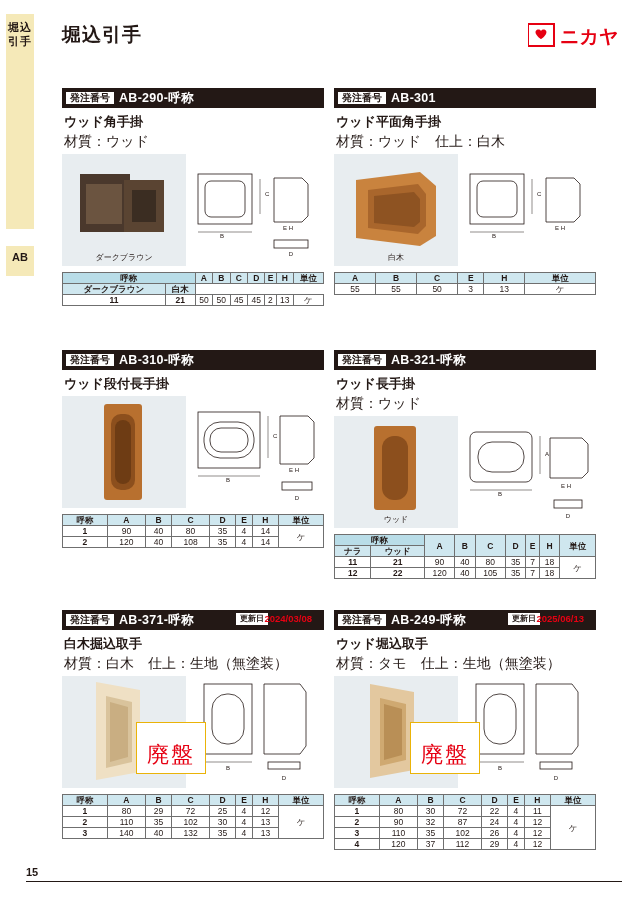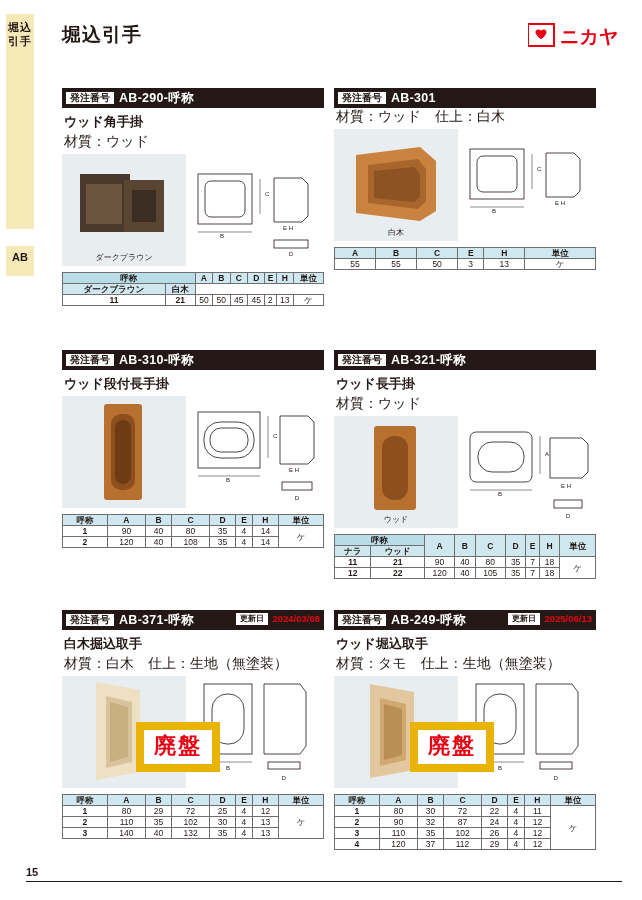--- a/index.html
+++ b/index.html
@@ -59,21 +59,21 @@
   }
   .code-bar .code {
     font-size: 12.5px; font-weight: bold; letter-spacing: 0.3px;
   }
   .code-bar .upd-label {
     position: absolute; right: 56px; top: 3px;
     background: #ffffff; color: #231815; font-size: 8px; font-weight: bold;
     padding: 1px 4px; line-height: 10px;
   }
   .code-bar .upd-date {
-    position: absolute; right: 4px; top: 3px;
+    position: absolute; right: 12px; top: 3px;
     color: #e60012; font-size: 9.5px; font-weight: bold; line-height: 12px;
   }
   .prod-name {
     font-size: 13px; font-weight: bold; margin: 5px 0 2px 2px;
   }
   .material {
     font-size: 14px; margin-left: 2px; color: #231815;
   }
   .figure {
     margin-top: 3px; height: 112px; position: relative;
@@ -84,22 +84,22 @@
   }
   .fig-draw {
     position: absolute; right: 0; top: 0; width: 134px; height: 112px;
     background: #ffffff;
   }
   .photo-caption {
     position: absolute; bottom: 3px; left: 0; width: 124px; text-align: center;
     font-size: 8px; color: #231815;
   }
   .haiban {
-    position: absolute; border: 8px solid #eab308; color: #e60012;
-    font-size: 22px; font-weight: bold; padding: 1px 10px 3px 10px;
+    position: absolute; border: 1px solid #eab308; color: #e60012;
+    font-size: 22px; font-weight: normal; padding: 17px 10px 3px 10px;
     background: #ffffff; letter-spacing: 2px;
   }
   
   table.spec {
     border-collapse: collapse; width: 100%; margin-top: 6px;
     font-size: 8.5px; text-align: center;
   }
   table.spec th, table.spec td {
     border: 1px solid #6f6f6f; height: 11px; line-height: 10px; padding: 0;
   }
@@ -199,20 +199,21 @@
     </tr>
   </tbody>
     </table>
 </div>
 
 <div class="block col-r row1">
   <div class="code-bar">
     <span class="pill">発注番号</span>
     <span class="code">AB-301</span>
   </div>
+  <div class="prod-name">ウッド平面角手掛</div>
   <div class="material">材質：ウッド　仕上：白木</div>
   <div class="figure">
     <div class="fig-photo">
       <svg class="dwg" width="124" height="112" viewBox="0 0 124 112">
         <rect width="124" height="112" fill="#e8edf0"></rect>
         <path d="M22 26 L86 18 L102 32 L102 82 L86 92 L22 84 Z" fill="#c9833e"></path>
         <path d="M34 36 L84 30 L92 40 L92 72 L84 80 L34 74 Z" fill="#a9662c"></path>
         <path d="M40 42 L80 38 L86 45 L86 68 L80 73 L40 69 Z" fill="#8e5322"></path>
       </svg>
       <div class="photo-caption">白木</div>

